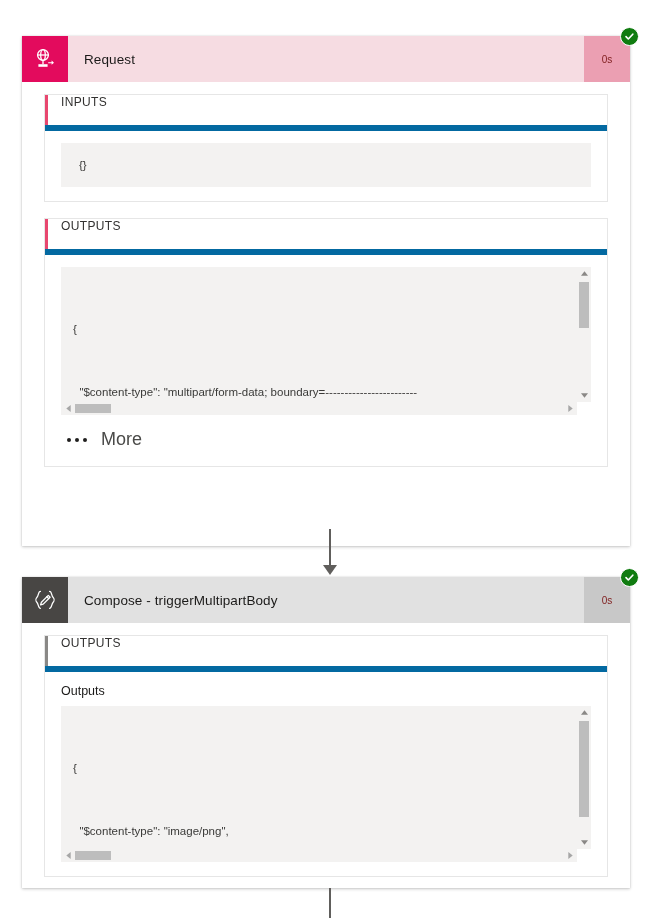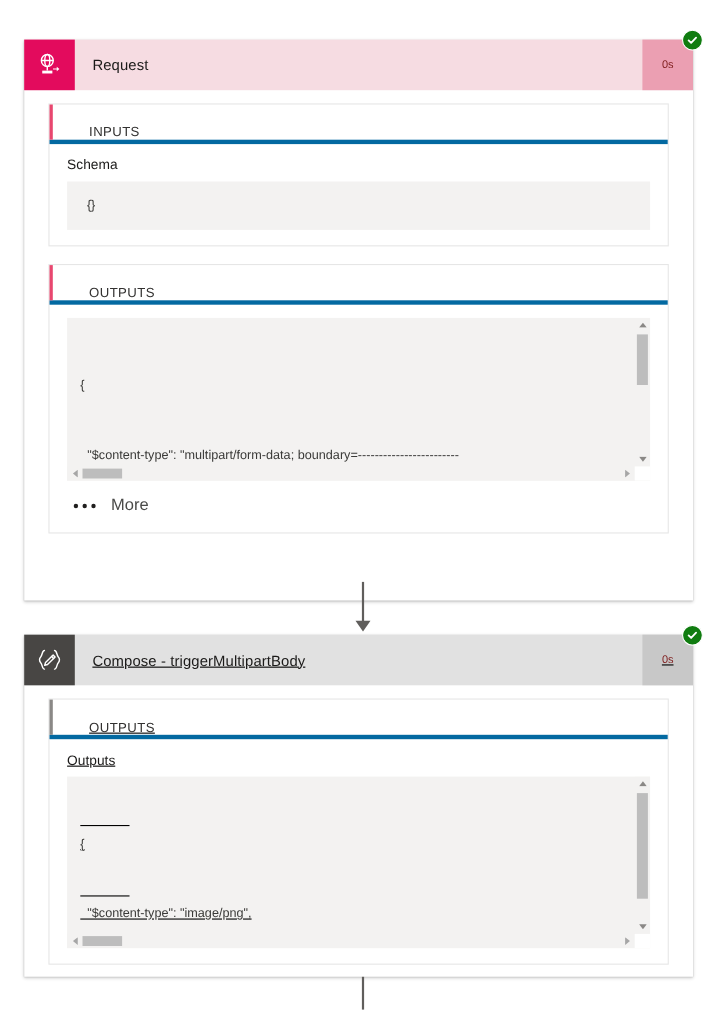--- a/index.html
+++ b/index.html
@@ -84,25 +84,24 @@
 
   
   .section {
     border: 1px solid #e6e6e6;
     background: #ffffff;
     margin-bottom: 16px;
   }
   .section:last-child { margin-bottom: 18px; }
   .section-head {
     display: flex;
-    align-items: flex-end;
+    align-items: flex-start;
     height: 36px;
-    border-bottom: 4px solid #0369a1;
+    border-bottom: 6px solid #0369a1;
     position: relative;
-    padding-left: 20px;
   }
   .section-accent {
     position: absolute;
     left: 0; top: 0; bottom: 0;
     width: 3px;
   }
   .section-head-label {
     padding-left: 16px;
     font-size: 12px;
     color: #323130;
@@ -182,21 +181,21 @@
     display: flex;
     gap: 4px;
     margin-right: 14px;
   }
   .more-dots i {
     width: 4px; height: 4px;
     background: #201f1e;
     border-radius: 50%;
     display: block;
   }
-  .more-label { font-size: 15px; color: #4a4a48; }
+  .more-label { font-size: 18px; color: #4a4a48; }
 
   
   .connector { position: absolute; }
   .connector .stem {
     position: absolute;
     left: 50%;
     transform: translateX(-50%);
     width: 2px;
     background: #605e5c;
   }
@@ -234,21 +233,20 @@
     </div>
 
     <div class="card-body">
 
       <div class="section">
         <div class="section-head">
           <div class="section-accent"></div>
           <div class="section-head-label">INPUTS</div>
         </div>
         <div class="section-content">
-          <div class="field-label">Schema</div>
           <div class="codebox short" style="height:44px;">
             <div class="codebox-inner">{}</div>
           </div>
         </div>
       </div>
 
       <div class="section">
         <div class="section-head">
           <div class="section-accent"></div>
           <div class="section-head-label">OUTPUTS</div>
@@ -315,21 +313,21 @@
 
   <div class="connector" style="left:298px; top:529px; width:64px; height:46px;">
     <div class="stem" style="top:0; height:38px;"></div>
     <div class="head" style="top:33px;">
       <svg width="14" height="11" viewBox="0 0 14 11">
         <path d="M0 0 L7 10 L14 0 Z" fill="#605e5c"></path>
       </svg>
     </div>
   </div>
 
-  <div class="card theme-compose" style="left:22px; top:577px; width:608px; height:311px;text-decoration:underline;">
+  <div class="card theme-compose" style="left:22px; top:577px; width:608px; height:311px;">
 
     <div class="card-header">
       <div class="card-icon">
         <svg width="26" height="22" viewBox="0 0 26 22" fill="none" stroke="#ffffff" stroke-width="1.3" stroke-linecap="round" stroke-linejoin="round">
           <path d="M8.4 2.4 C6.2 2.4 6.6 6.6 5 8.2 C3.6 9.6 3.6 12.1 5 13.5 C6.6 15.1 6.2 19.3 8.4 19.3"></path>
           <path d="M17.6 2.4 C19.8 2.4 19.4 6.6 21 8.2 C22.4 9.6 22.4 12.1 21 13.5 C19.4 15.1 19.8 19.3 17.6 19.3"></path>
           <path d="M16.3 6.4 L9.4 13.3 L8.6 15.9 L11.2 15.1 L18.1 8.2 Z"></path>
           <path d="M14.9 7.8 L16.7 9.6"></path>
         </svg>
       </div>

